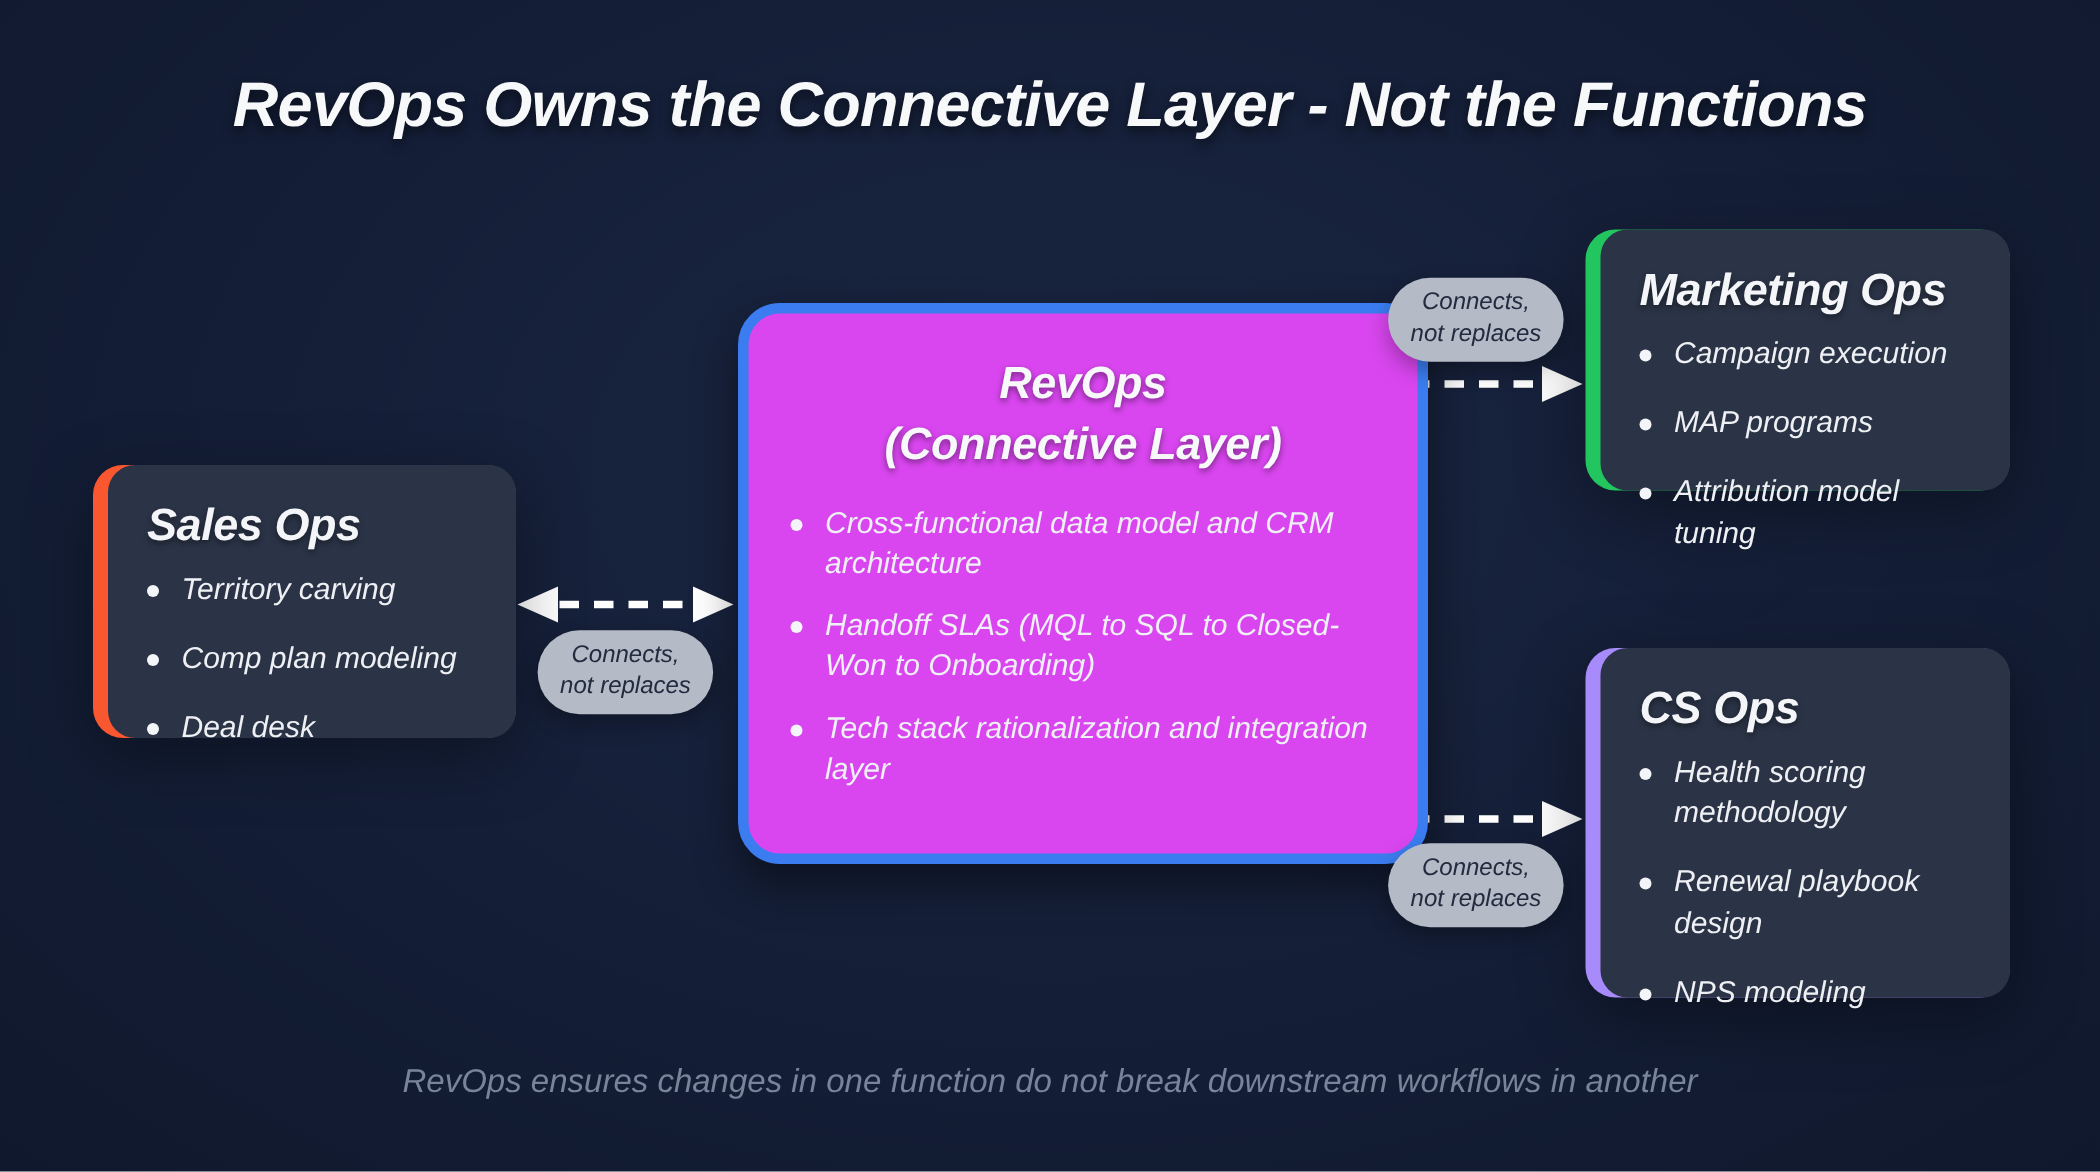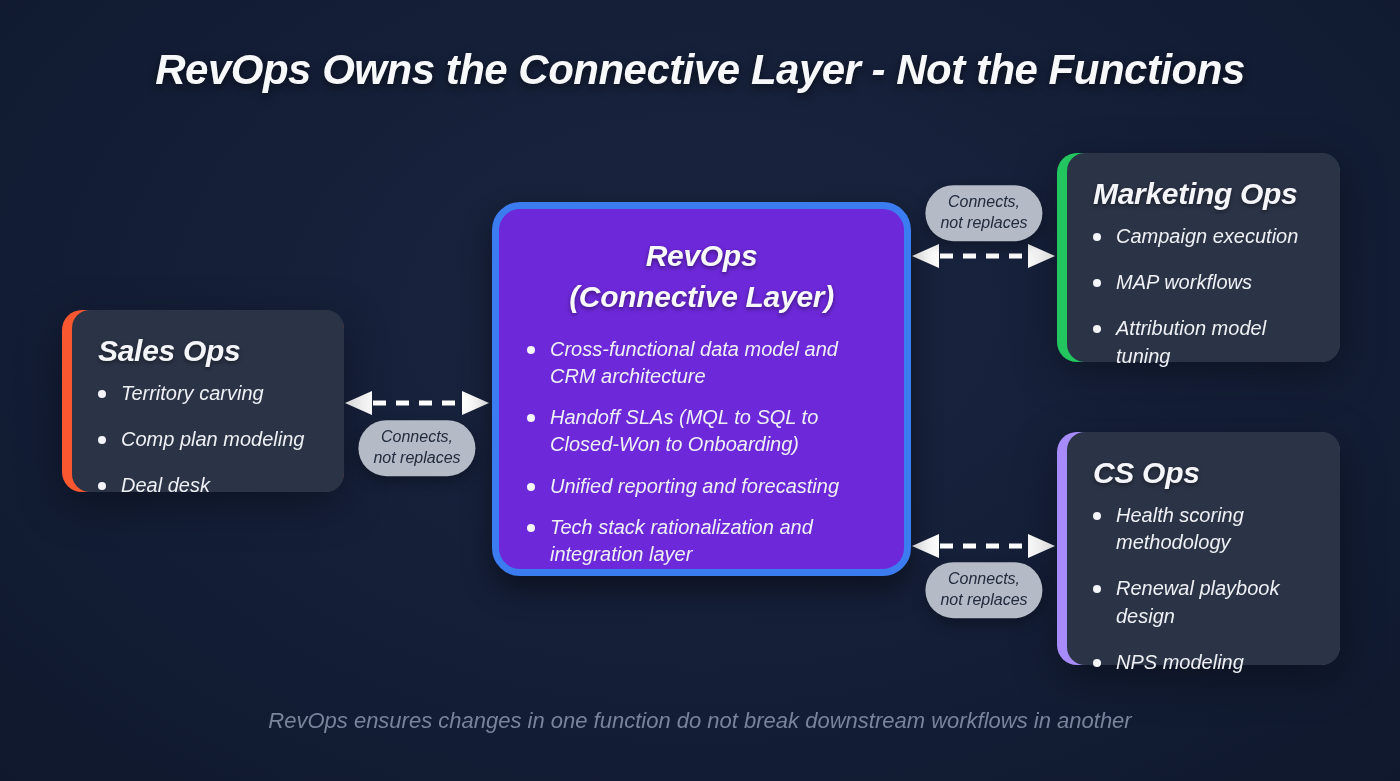--- a/index.html
+++ b/index.html
@@ -31,28 +31,28 @@
     margin-bottom:12px; text-shadow:0 2px 4px rgba(0,0,0,0.45);
   }
   .bullets { display:flex; flex-direction:column; gap:19px; }
   .bullet-row { display:flex; gap:15px; color:#eef0f4; font-size:20px; line-height:1.36; }
   .bullet-row .dot {
     flex:0 0 auto; width:8px; height:8px; border-radius:50%;
     background:#f4f5f8; margin-top:10px;
   }
 
   #card-sales     { left:62px;  top:310px; width:282px; height:182px; }
-  #card-marketing { left:1057px; top:153px; width:283px; height:209px; }
+  #card-marketing { left:1057px; top:153px; width:283px; height:174px; }
   #card-cs        { left:1057px; top:432px; width:283px; height:233px;padding-left:40px; }
 
   
   .center-box {
-    position:absolute; left:492px; top:202px; width:419px; height:374px;
+    position:absolute; left:492px; top:202px; width:460px; height:374px;
     border:7px solid #3b7df0; border-radius:28px;
-    background:#6d28d9;
+    background:#d946ef;
     padding:26px 28px 20px 28px;
     box-shadow:0 14px 30px rgba(0,0,0,0.45);
   }
   .center-title {
     color:#f7f8fa; font-size:30px; font-weight:700; text-align:center;
     line-height:1.38; white-space:pre-line; letter-spacing:-0.3px;
     margin-bottom:18px; text-shadow:0 2px 4px rgba(0,0,0,0.45);
   }
   .center-box .bullet-row { font-size:20px; }
   .center-box .bullets { gap:14px; }
@@ -130,41 +130,37 @@
       <div class="bullet-row">
         <span class="dot"></span>
         <span>Cross-functional data model and CRM architecture</span>
       </div>
       <div class="bullet-row">
         <span class="dot"></span>
         <span>Handoff SLAs (MQL to SQL to Closed-Won to Onboarding)</span>
       </div>
       <div class="bullet-row">
         <span class="dot"></span>
-        <span>Unified reporting and forecasting</span>
-      </div>
-      <div class="bullet-row">
-        <span class="dot"></span>
         <span>Tech stack rationalization and integration layer</span>
       </div>
     </div>
   </div>
 
   <div class="card" id="card-marketing">
     <div class="accent" style="background: rgb(34, 197, 94);"></div>
     <div class="card-body">
       <div class="card-title">Marketing Ops</div>
       <div class="bullets">
         <div class="bullet-row">
           <span class="dot"></span>
           <span>Campaign execution</span>
         </div>
         <div class="bullet-row">
           <span class="dot"></span>
-          <span>MAP workflows</span>
+          <span>MAP programs</span>
         </div>
         <div class="bullet-row">
           <span class="dot"></span>
           <span>Attribution model tuning</span>
         </div>
       </div>
     </div>
   </div>
 
   <div class="card" id="card-cs">

